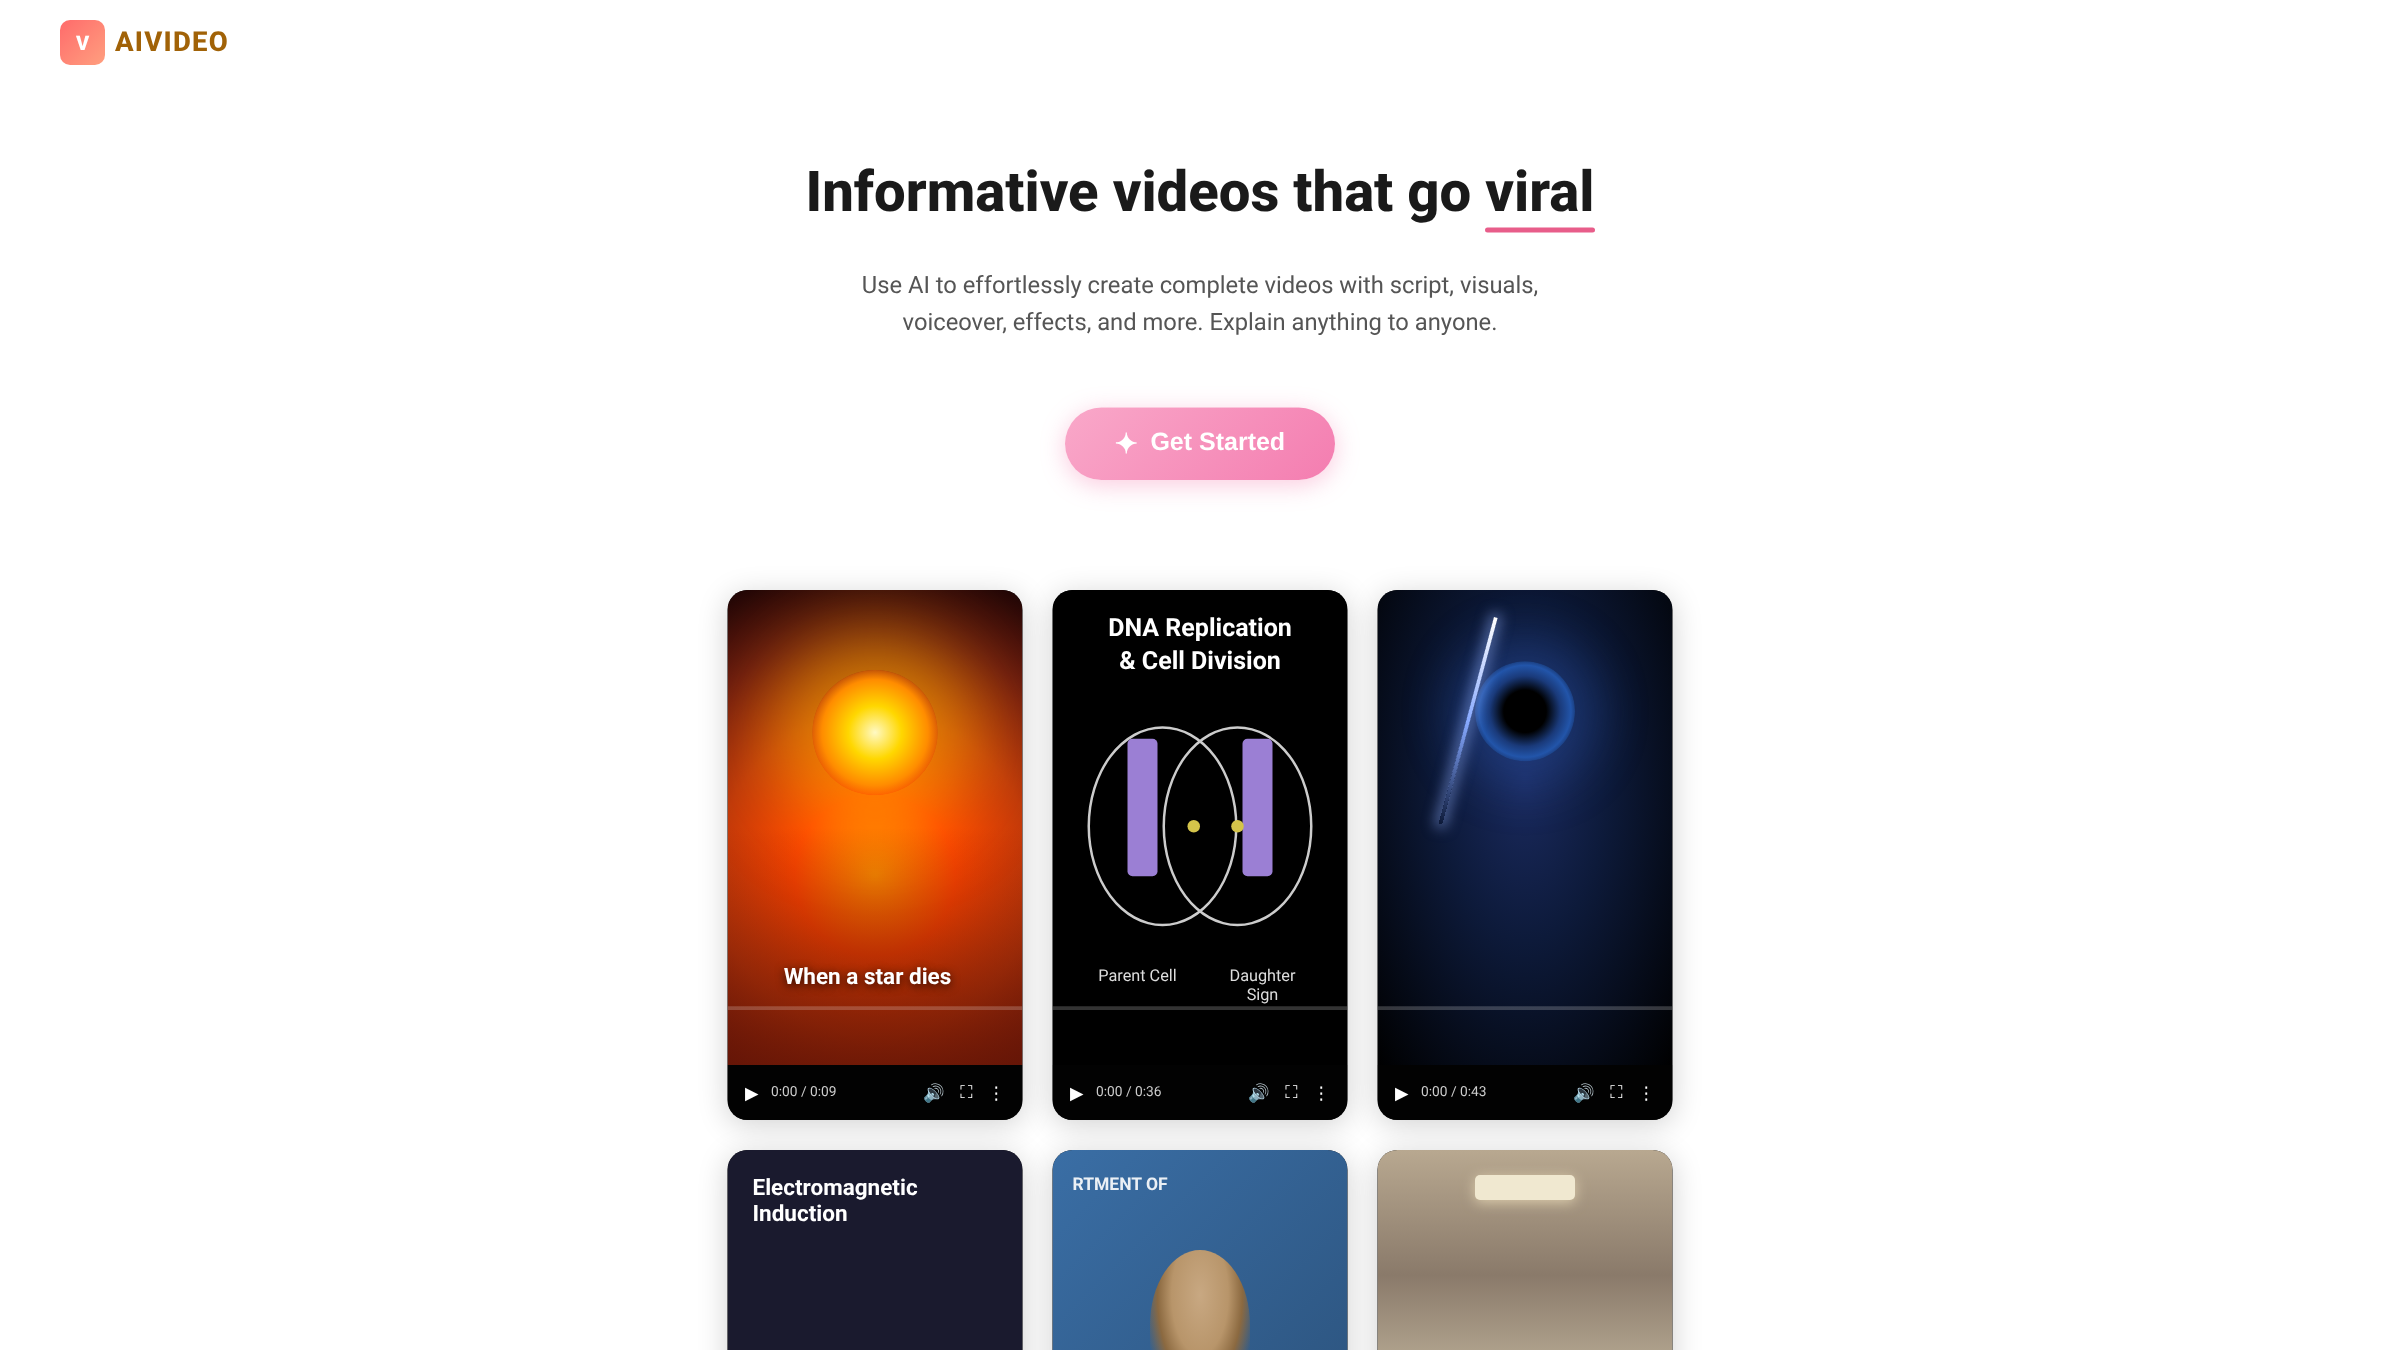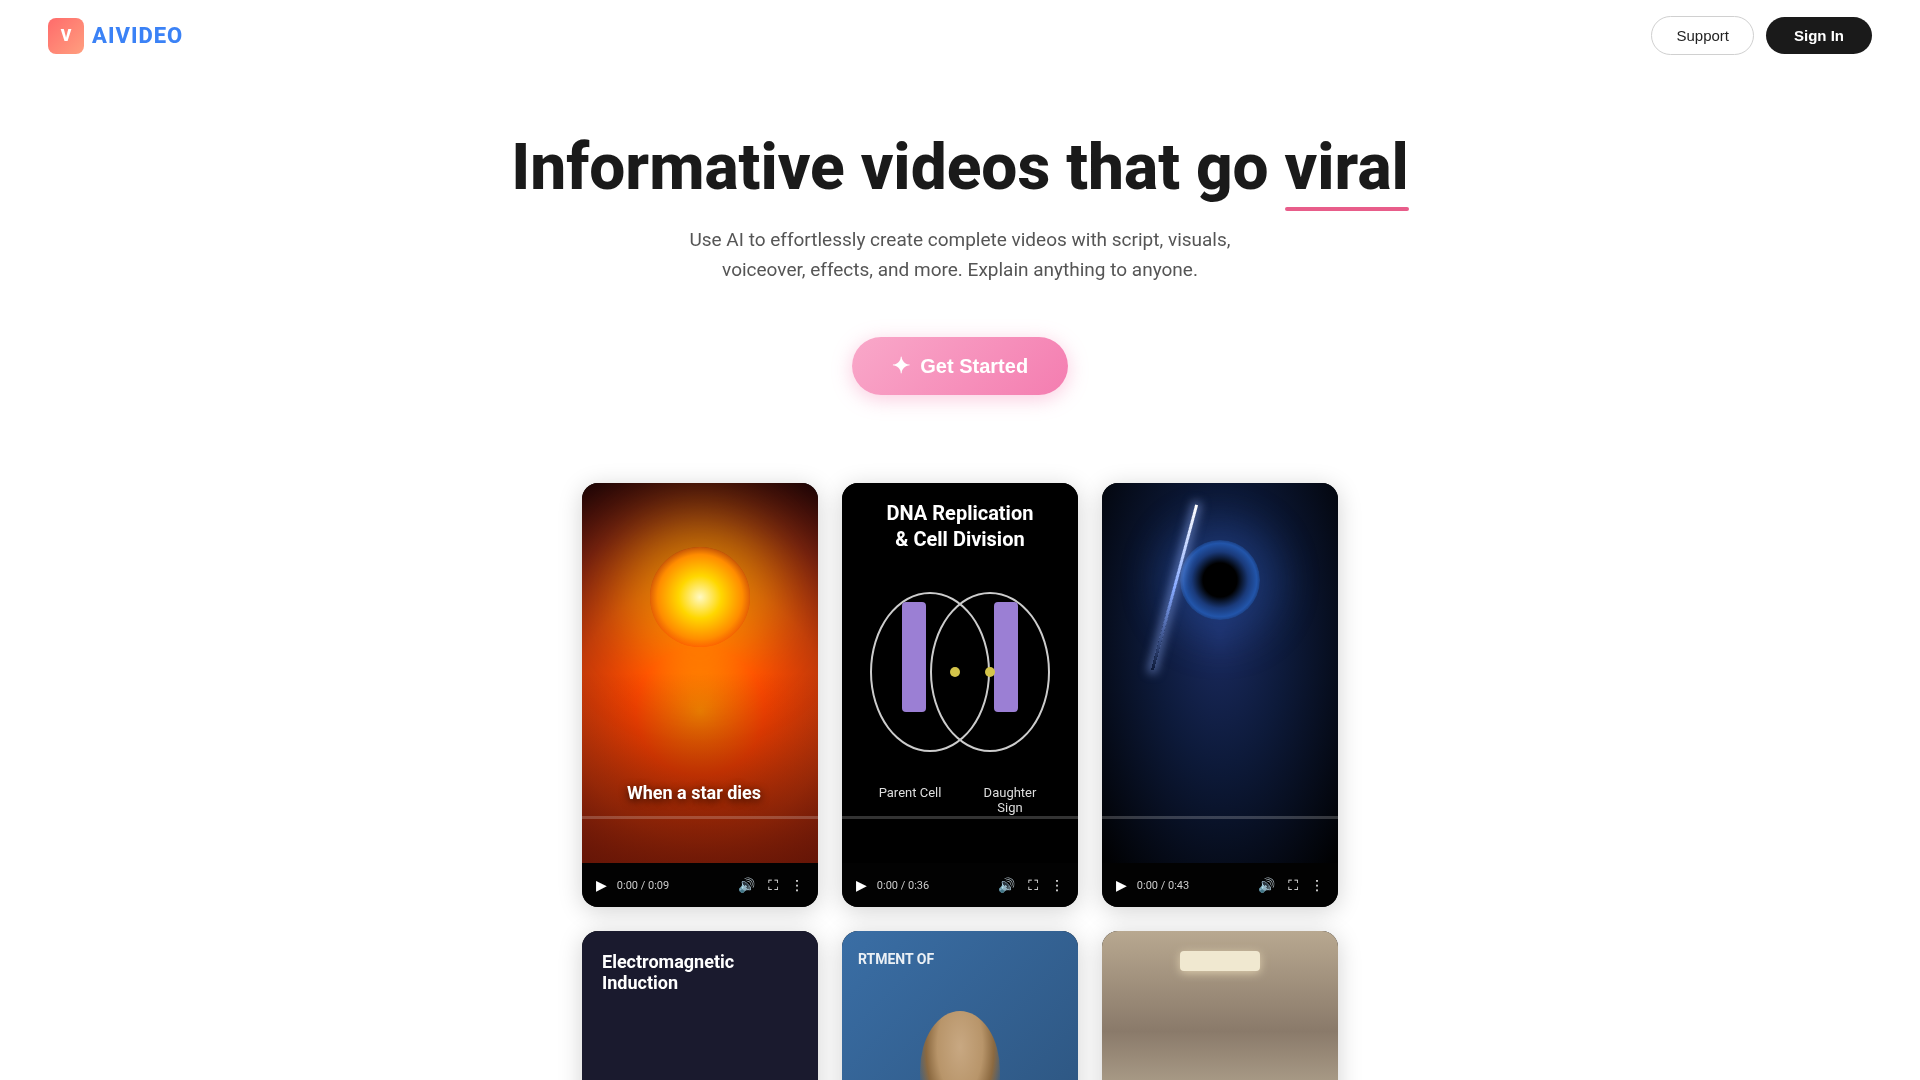--- a/index.html
+++ b/index.html
@@ -32,21 +32,21 @@
       display: flex;
       align-items: center;
       justify-content: center;
       color: white;
       font-weight: 900;
       font-size: 16px;
     }
     .logo-text {
       font-size: 22px;
       font-weight: 800;
-      color: #3b82f6;
+      color: #a16207;
       letter-spacing: 1px;
     }
     .nav-buttons {
       display: flex;
       align-items: center;
       gap: 12px;
     }
     .btn-support {
       padding: 10px 24px;
       border: 1.5px solid #d0d0d0;
@@ -67,25 +67,25 @@
       color: #fff;
       cursor: pointer;
     }
 
     
     .hero {
       text-align: center;
       padding: 60px 48px 40px;
     }
     .hero-title {
-      font-size: 64px;
+      font-size: 45px;
       font-weight: 800;
       color: #1a1a1a;
       line-height: 1.15;
-      margin-bottom: 20px;
+      margin-bottom: 33px;
     }
     .hero-title .viral {
       position: relative;
       display: inline-block;
     }
     .hero-title .viral::after {
       content: '';
       position: absolute;
       bottom: -6px;
       left: 0;
@@ -399,24 +399,20 @@
   </style>
 </head>
 <body>
 
 <nav class="navbar">
   <div class="logo-area">
     <div class="logo-icon">
       <span>V</span>
     </div>
     <span class="logo-text">AIVIDEO</span>
-  </div>
-  <div class="nav-buttons">
-    <button class="btn-support">Support</button>
-    <button class="btn-signin">Sign In</button>
   </div>
 </nav>
 
 <section class="hero">
   <h1 class="hero-title">
     <span>Informative videos that go </span><span class="viral">viral</span>
   </h1>
   <p class="hero-subtitle">Use AI to effortlessly create complete videos with script, visuals, voiceover, effects, and more. Explain anything to anyone.</p>
   <button class="btn-get-started">
     <span class="sparkle-icon">✦</span>

